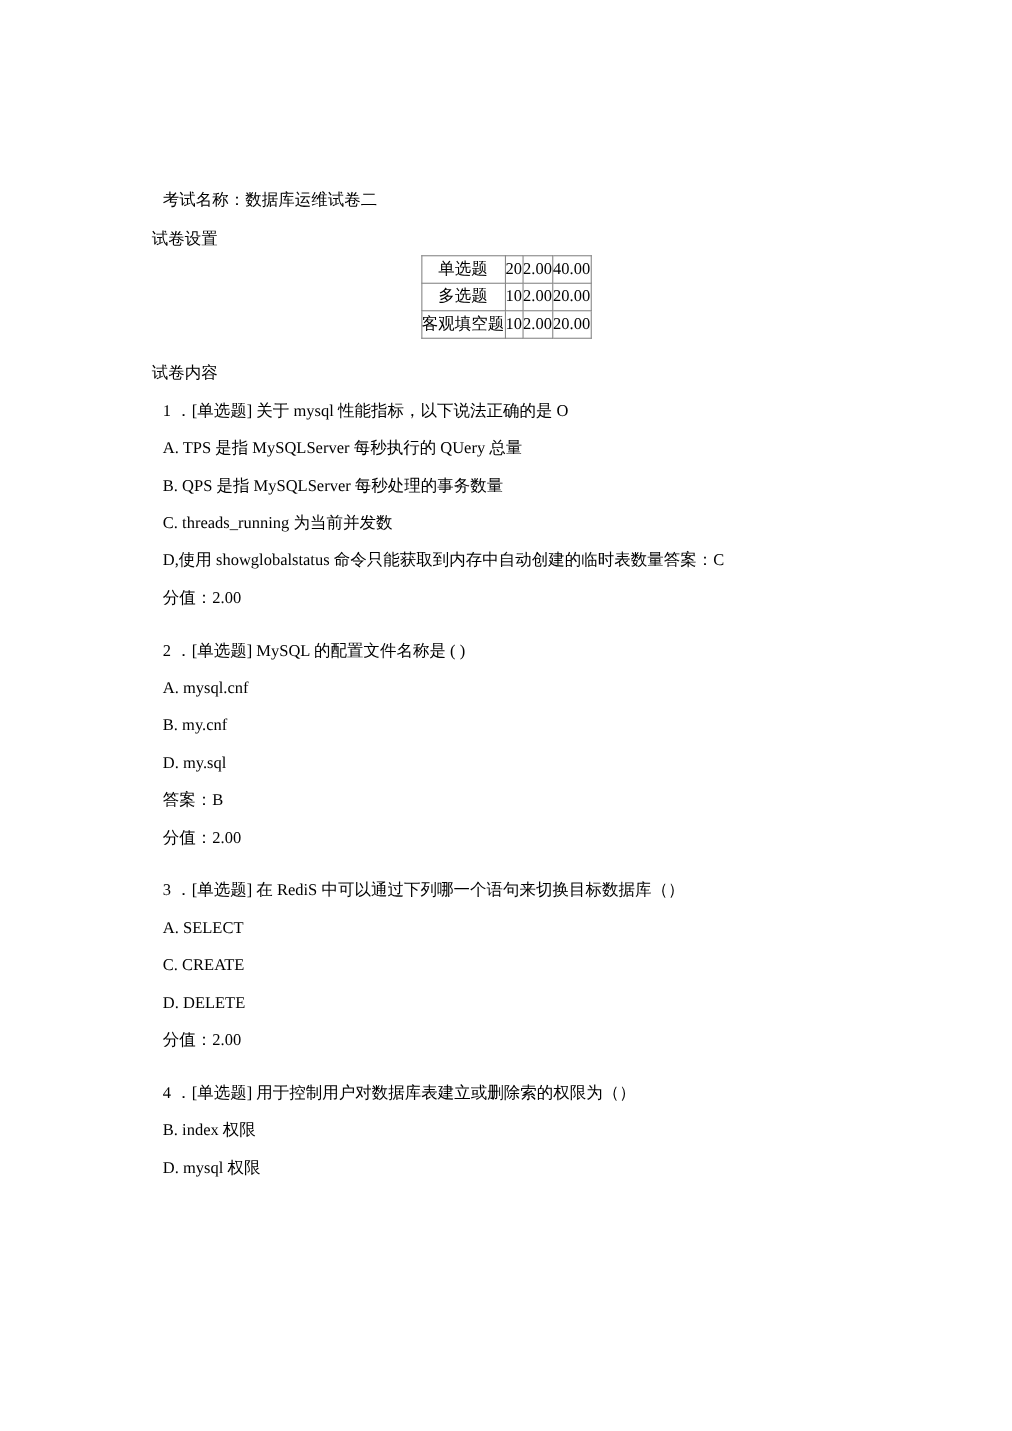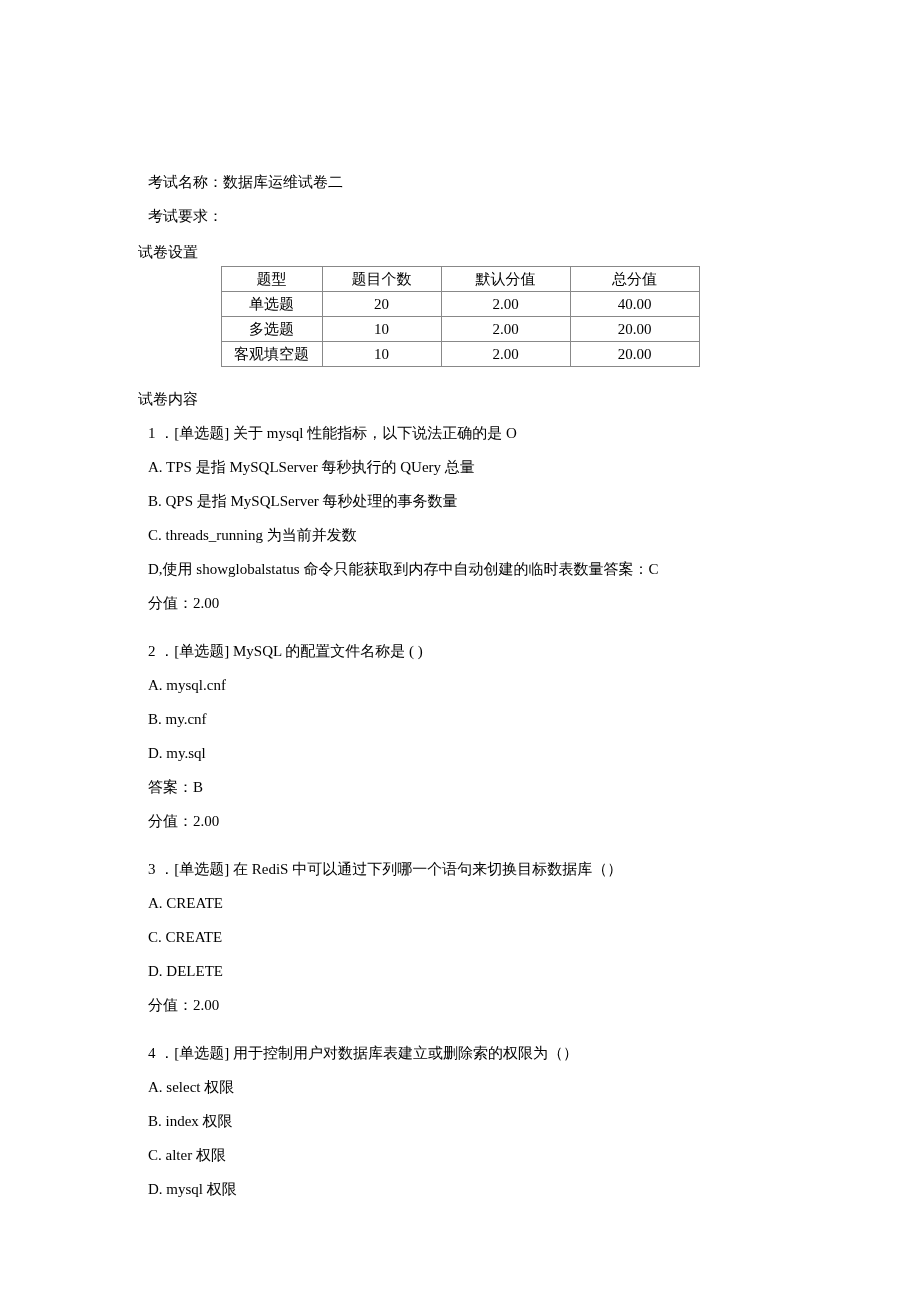--- a/index.html
+++ b/index.html
@@ -33,33 +33,26 @@
     .q { margin: 0 0 24px 0; }
     .q div, .hdr div { margin: 10px; padding: 0; line-height: 1.6; }
   </style>
 </head>
 <body>
 
 <div class="hdr">
   <div>
     <span>考试名称：</span><span>数据库运维试卷二</span>
   </div>
-  <div>考试要求：</div>
 </div>
 
 <div class="section-title">试卷设置</div>
 
 <table>
   <tbody>
-      <tr>
-    <th class="c1">题型</th>
-    <th class="c2">题目个数</th>
-    <th class="c3">默认分值</th>
-    <th class="c4">总分值</th>
-  </tr>
   <tr>
     <td>单选题</td>
     <td>20</td>
     <td>2.00</td>
     <td>40.00</td>
   </tr>
   <tr>
     <td>多选题</td>
     <td>10</td>
     <td>2.00</td>
@@ -89,25 +82,23 @@
   <div>2 ．[单选题] MySQL 的配置文件名称是 (     )</div>
   <div>A.  mysql.cnf</div>
   <div>B.  my.cnf</div>
   <div>D.  my.sql</div>
   <div>答案：B</div>
   <div>分值：2.00</div>
 </div>
 
 <div class="q">
   <div>3 ．[单选题] 在 RediS 中可以通过下列哪一个语句来切换目标数据库（）</div>
-  <div>A.  CREATE</div>
+  <div>A.  SELECT</div>
   <div>C.  CREATE</div>
   <div>D.  DELETE</div>
   <div>分值：2.00</div>
 </div>
 
 <div class="q">
   <div>4 ．[单选题] 用于控制用户对数据库表建立或删除索的权限为（）</div>
-  <div>A.  select 权限</div>
   <div>B.  index 权限</div>
-  <div>C.  alter 权限</div>
   <div>D.  mysql 权限</div>
 </div>
 
 </body></html>

